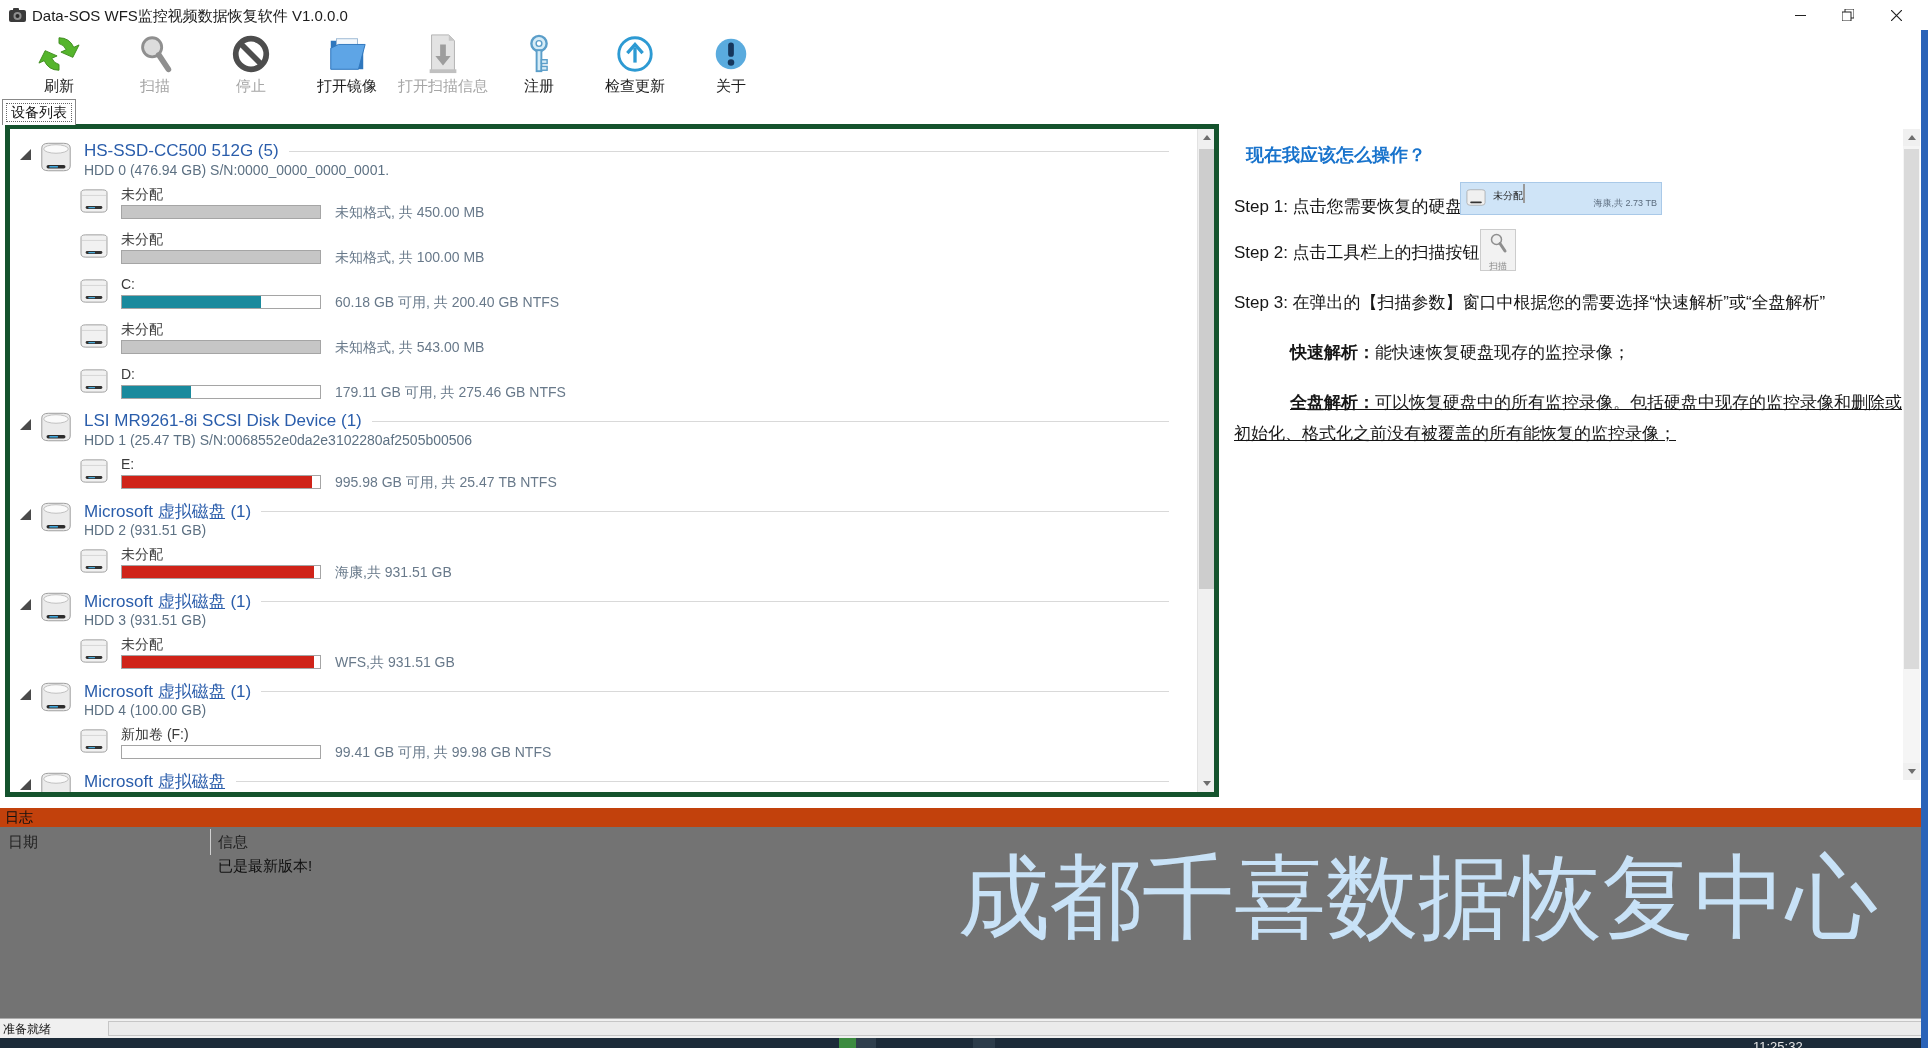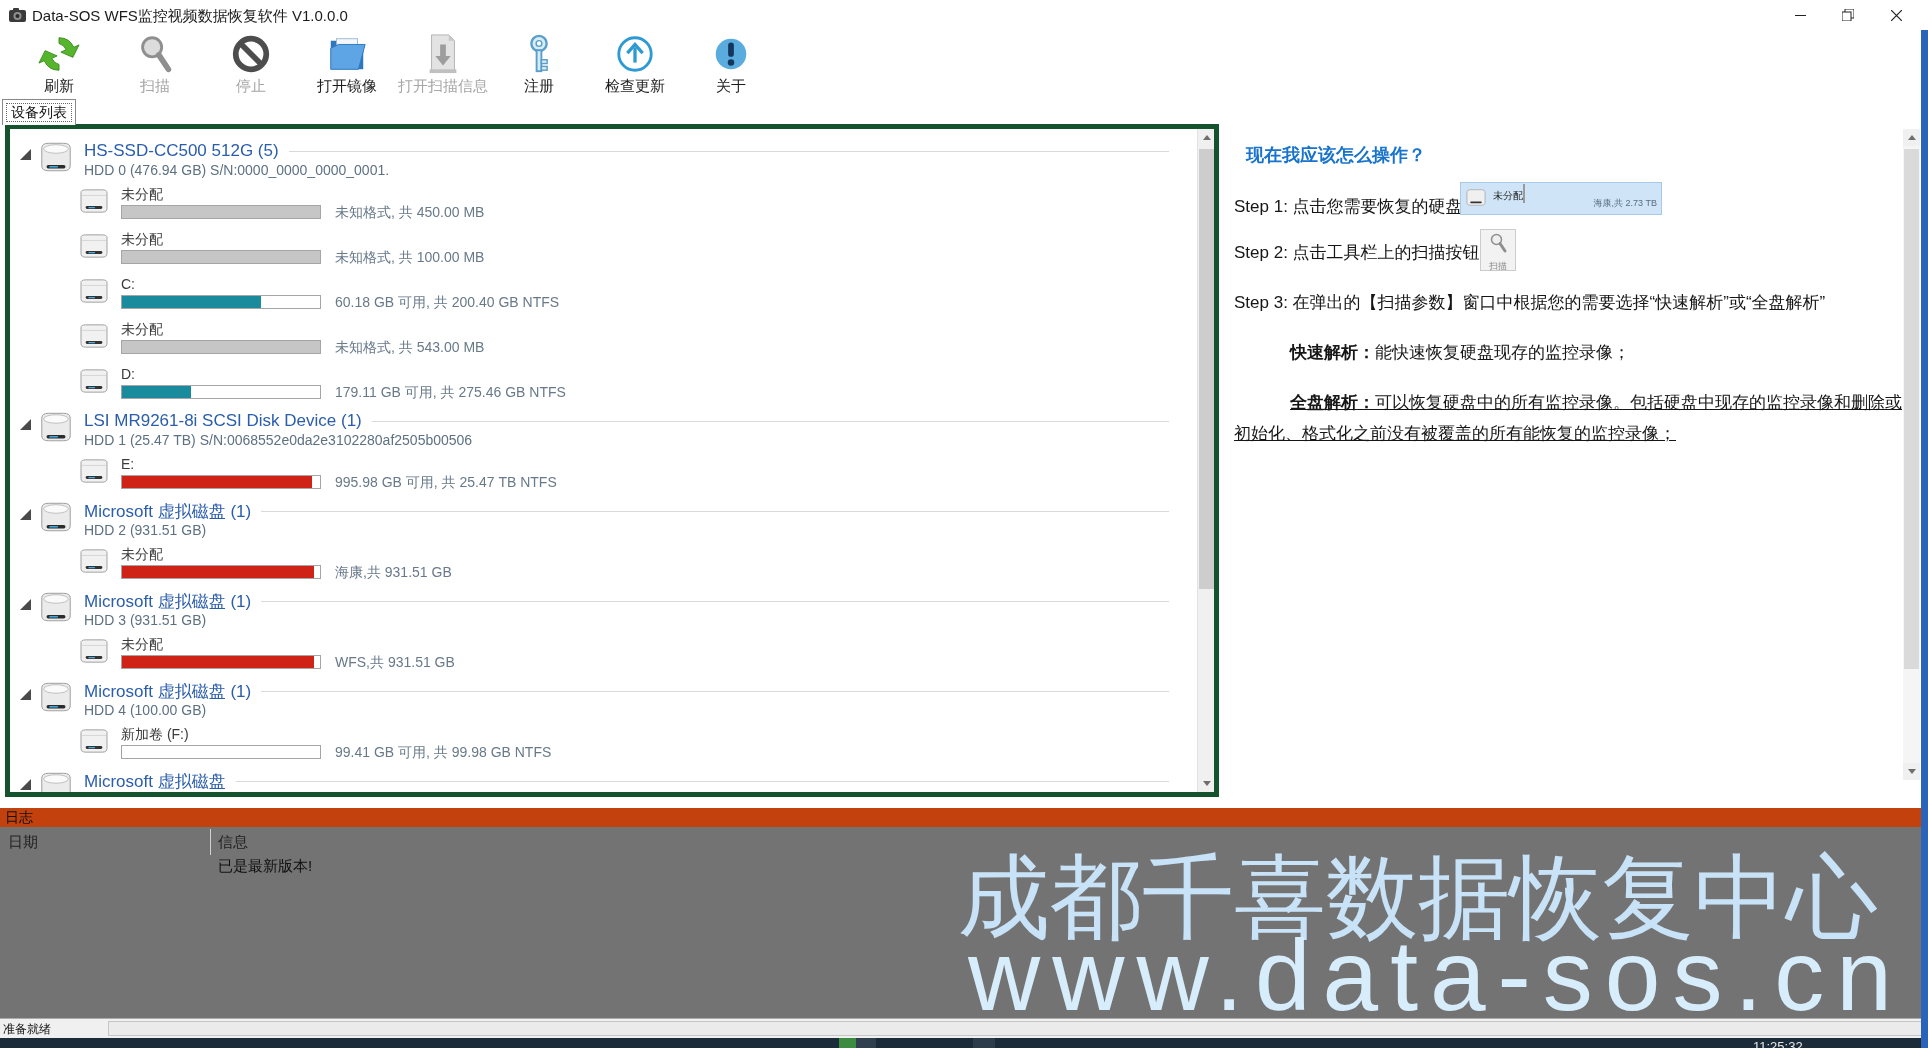--- a/index.html
+++ b/index.html
@@ -538,21 +538,20 @@
   <div class="log-header">日志</div>
   <div class="log-area">
     <span class="log-colhead col-date">日期</span>
     <span class="log-divider"></span>
     <span class="log-colhead col-info">信息</span>
     <span class="log-row-info">已是最新版本!</span>
   </div>
 
   <div class="watermark">
     <span class="wm1">成都千喜数据恢复中心</span>
-    <span class="wm2">www.data-sos.cn</span>
   </div>
 
   <div class="statusbar">
     <span class="status-text">准备就绪</span>
     <span class="status-well"></span>
   </div>
 
   <div class="taskbar">
     <span class="tb-green"></span>
     <span class="tb-gray"></span>

